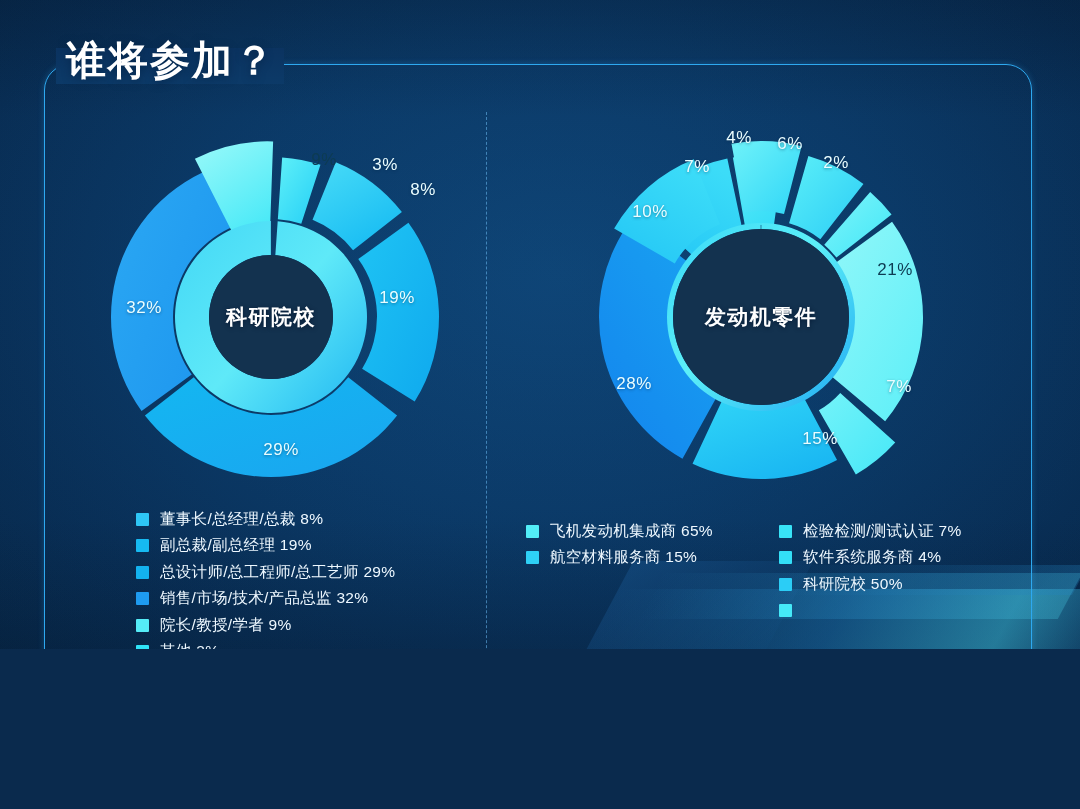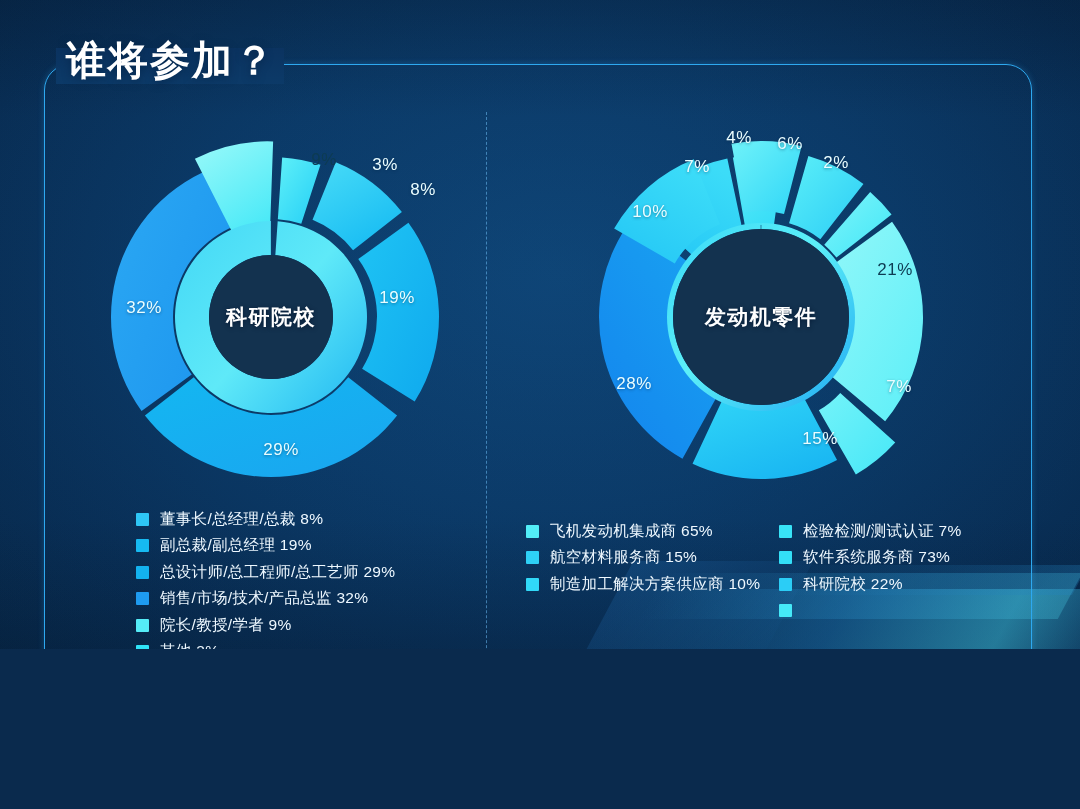--- a/index.html
+++ b/index.html
@@ -386,36 +386,32 @@
     </div>
   <div class="legend" id="legend-mid">
       <div class="legend-row">
         <span class="legend-swatch" style="background: rgb(82, 238, 248);"></span>
         <span class="legend-text">飞机发动机集成商 65%</span>
       </div>
       <div class="legend-row">
         <span class="legend-swatch" style="background: rgb(46, 208, 246);"></span>
         <span class="legend-text">航空材料服务商 15%</span>
       </div>
-      <div class="legend-row">
-        <span class="legend-swatch" style="background: rgb(49, 217, 248);"></span>
-        <span class="legend-text">制造加工解决方案供应商 10%</span>
-      </div>
     </div>
   <div class="legend" id="legend-right">
       <div class="legend-row">
         <span class="legend-swatch" style="background: rgb(56, 228, 248);"></span>
         <span class="legend-text">检验检测/测试认证 7%</span>
       </div>
       <div class="legend-row">
         <span class="legend-swatch" style="background: rgb(51, 223, 248);"></span>
-        <span class="legend-text">软件系统服务商 73%</span>
+        <span class="legend-text">软件系统服务商 4%</span>
       </div>
       <div class="legend-row">
         <span class="legend-swatch" style="background: rgb(43, 205, 246);"></span>
-        <span class="legend-text">科研院校 22%</span>
+        <span class="legend-text">科研院校 50%</span>
       </div>
       <div class="legend-row">
         <span class="legend-swatch" style="background: rgb(69, 233, 248);"></span>
       </div>
     </div>
 
 </div>
 
 </body></html>

